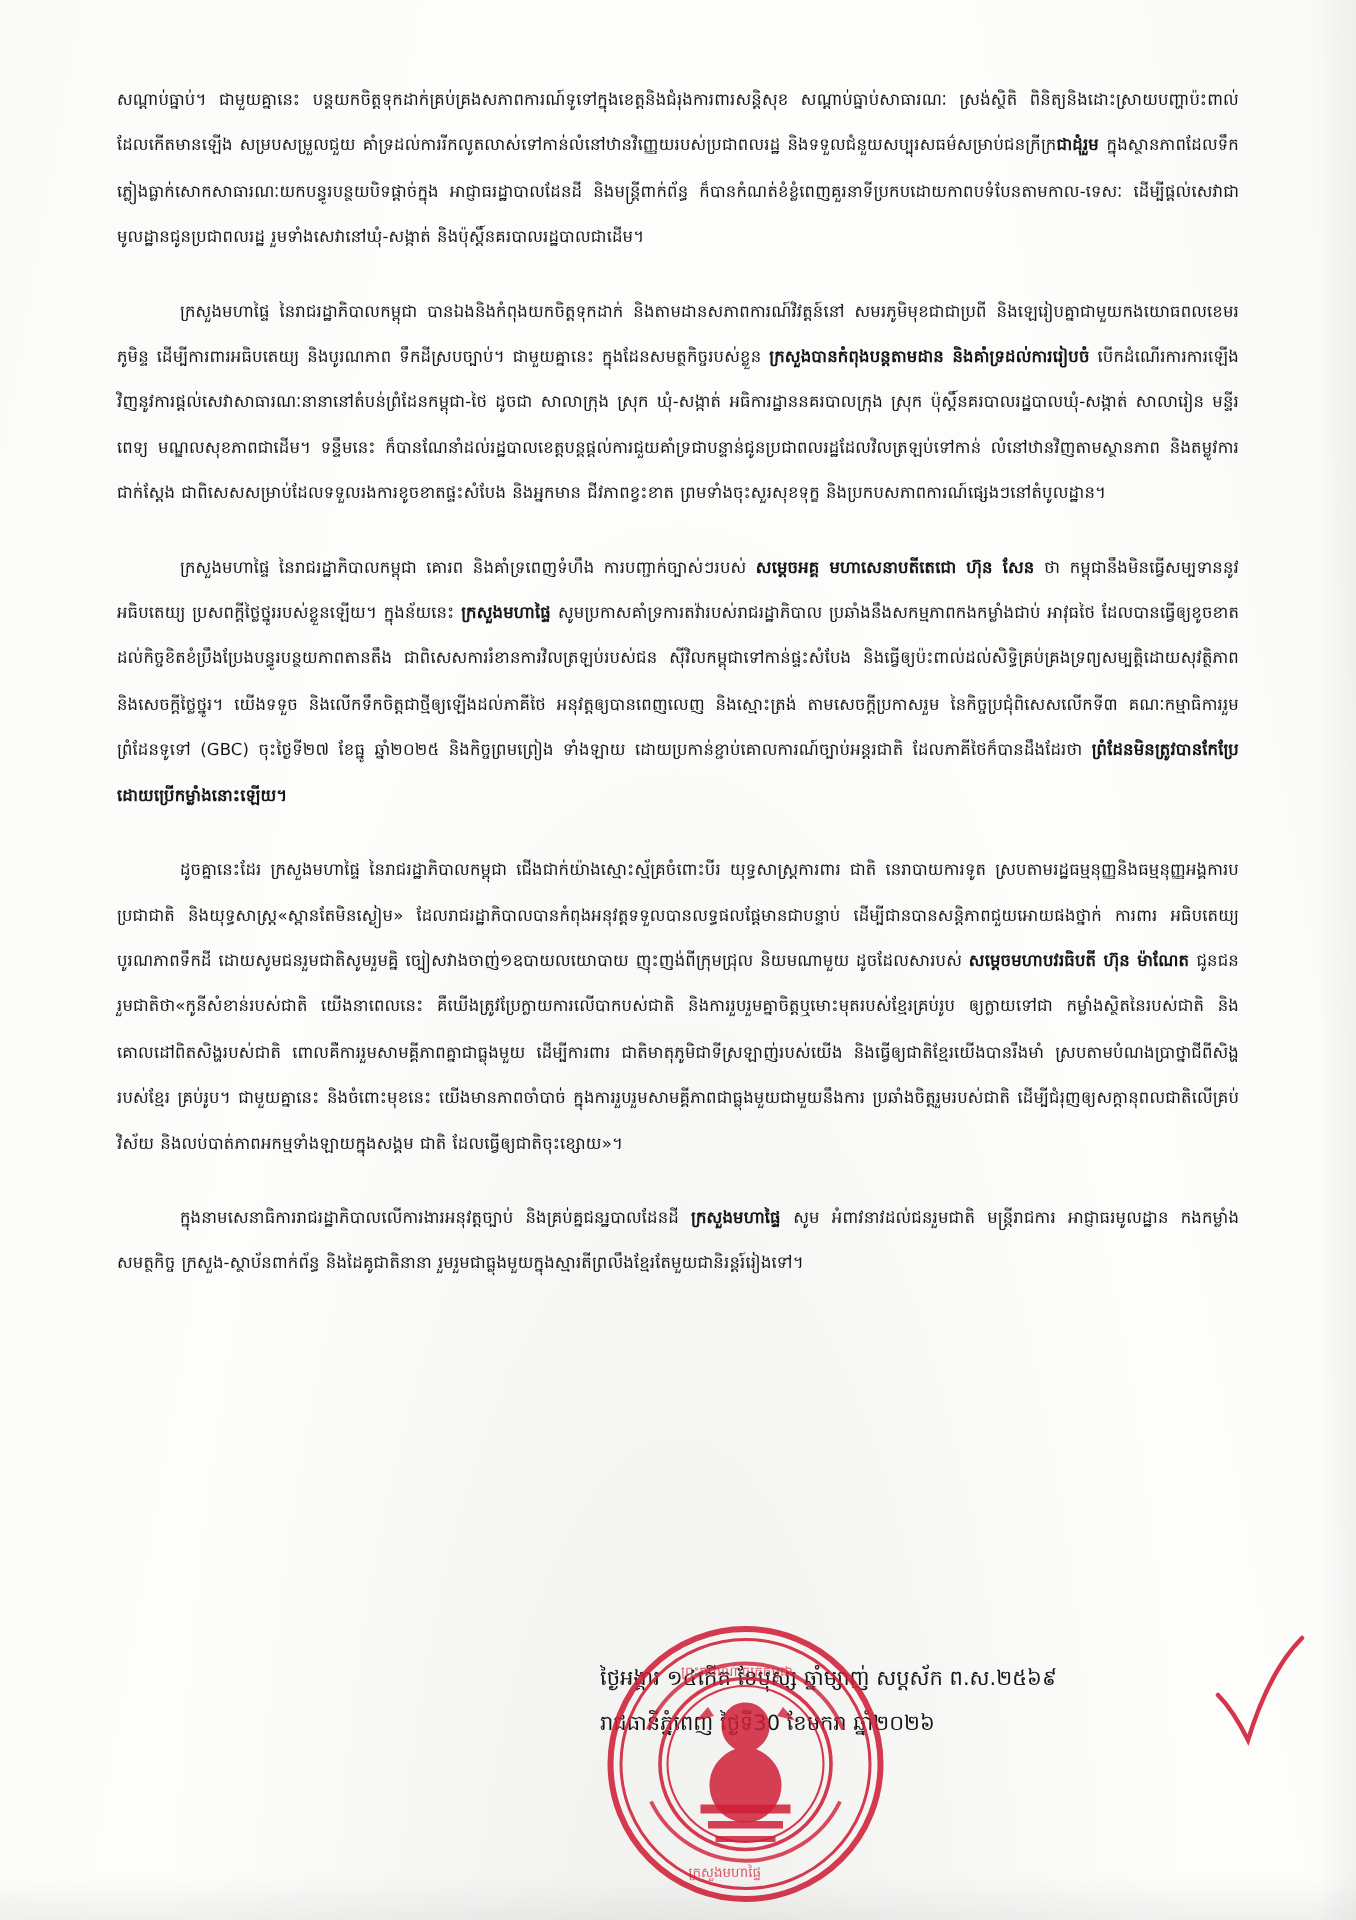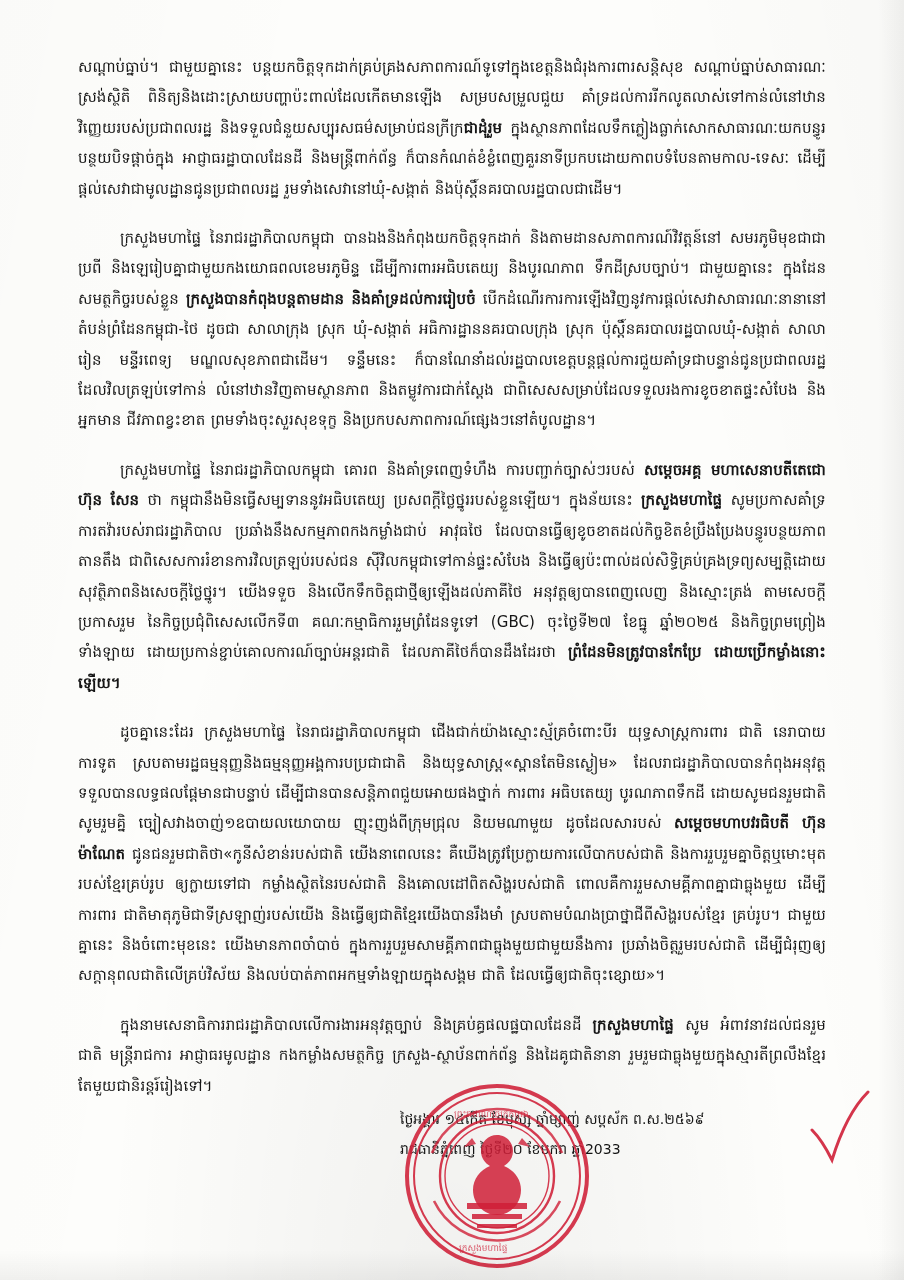--- a/index.html
+++ b/index.html
@@ -28,21 +28,21 @@
     pointer-events: none;
   }
   .doc-body {
     position: absolute;
     left: 78px;
     top: 52px;
     width: 748px;
   }
   p.para {
     margin: 0 0 1px 0;
-    font-size: 15px;
+    font-size: 11px;
     line-height: 30.4px;
     color: #151515;
     text-align: justify;
     text-justify: inter-word;
     letter-spacing: 0.1px;
     word-spacing: 0.5px;
   }
   p.para.indent {
     text-indent: 42px;
     margin-top: 19px;
@@ -103,26 +103,26 @@
 <body>
 
 <div class="page">
   <div class="paper-texture"></div>
 
   <div class="doc-body">
     <p class="para" id="p1"><span>សណ្តាប់ធ្នាប់។ ជាមួយគ្នានេះ បន្តយកចិត្តទុកដាក់គ្រប់គ្រងសភាពការណ៍ទូទៅក្នុងខេត្តនិងជំរុងការពារសន្តិសុខ សណ្តាប់ធ្នាប់សាធារណៈ ស្រង់ស្ថិតិ ពិនិត្យនិងដោះស្រាយបញ្ហាប៉ះពាល់ដែលកើតមានឡើង សម្របសម្រួលជួយ គាំទ្រដល់ការរីកលូតលាស់ទៅកាន់លំនៅឋានវិញ្ញេយរបស់ប្រជាពលរដ្ឋ និងទទួលជំនួយសប្បុរសធម៌សម្រាប់ជនក្រីក្រ</span><b class="bold">ជាដុំរួម </b><span>ក្នុងស្ថានភាពដែលទឹកភ្លៀងធ្លាក់សោកសាធារណៈយកបន្ធូរបន្ថយបិទផ្តាច់ក្នុង អាជ្ញាធរដ្ឋាបាលដែនដី និងមន្ត្រីពាក់ព័ន្ធ ក៏បានកំណត់ខំខ្លំពេញគួរនាទីប្រកបដោយកាពបទំបែនតាមកាល-ទេសៈ ដើម្បីផ្តល់សេវាជាមូលដ្ឋានជូនប្រជាពលរដ្ឋ រួមទាំងសេវានៅឃុំ-សង្កាត់ និងប៉ុស្តិ៍នគរបាលរដ្ឋបាលជាដើម។</span></p>
     <p class="para indent" id="p2"><span>ក្រសួងមហាផ្ទៃ នៃរាជរដ្ឋាភិបាលកម្ពុជា បានឯងនិងកំពុងយកចិត្តទុកដាក់ និងតាមដានសភាពការណ៍វិវត្តន៍នៅ សមរភូមិមុខជាជាប្រពី និងឡេរៀបគ្នាជាមួយកងយោធពលខេមរភូមិន្ទ ដើម្បីការពារអធិបតេយ្យ និងបូរណភាព ទឹកដីស្របច្បាប់។ ជាមួយគ្នានេះ ក្នុងដែនសមត្ថកិច្ចរបស់ខ្លួន </span><b class="bold">ក្រសួងបានកំពុងបន្តតាមដាន និងគាំទ្រដល់ការរៀបចំ</b><span> បើកដំណើរការការឡើងវិញនូវការផ្តល់សេវាសាធារណៈនានានៅតំបន់ព្រំដែនកម្ពុជា-ថៃ ដូចជា សាលាក្រុង ស្រុក ឃុំ-សង្កាត់ អធិការដ្ឋាននគរបាលក្រុង ស្រុក ប៉ុស្តិ៍នគរបាលរដ្ឋបាលឃុំ-សង្កាត់ សាលារៀន មន្ទីរពេទ្យ មណ្ឌលសុខភាពជាដើម។ ទន្ទឹមនេះ ក៏បានណែនាំដល់រដ្ឋបាលខេត្តបន្តផ្តល់ការជួយគាំទ្រជាបន្ទាន់ជូនប្រជាពលរដ្ឋដែលវិលត្រឡប់ទៅកាន់ លំនៅឋានវិញតាមស្ថានភាព និងតម្លូវការជាក់ស្តែង ជាពិសេសសម្រាប់ដែលទទួលរងការខូចខាតផ្ទះសំបែង និងអ្នកមាន ជីវភាពខ្វះខាត ព្រមទាំងចុះសួរសុខទុក្ខ និងប្រកបសភាពការណ៍ផ្សេងៗនៅតំបូលដ្ឋាន។</span></p>
     <p class="para indent" id="p3"><span>ក្រសួងមហាផ្ទៃ នៃរាជរដ្ឋាភិបាលកម្ពុជា គោរព និងគាំទ្រពេញទំហឹង ការបញ្ជាក់ច្បាស់ៗរបស់ </span><b class="bold">សម្តេចអគ្គ មហាសេនាបតីតេជោ ហ៊ុន សែន </b><span>ថា កម្ពុជានឹងមិនធ្វើសម្បទាននូវអធិបតេយ្យ ប្រសពក្តីថ្លៃថ្នូររបស់ខ្លួនឡើយ។ ក្នុងន័យនេះ </span><b class="bold">ក្រសួងមហាផ្ទៃ </b><span>សូមប្រកាសគាំទ្រការតវ៉ារបស់រាជរដ្ឋាភិបាល ប្រឆាំងនឹងសកម្មភាពកងកម្លាំងជាប់ អាវុធថៃ ដែលបានធ្វើឲ្យខូចខាតដល់កិច្ចខិតខំប្រឹងប្រែងបន្ធូរបន្ថយភាពតានតឹង ជាពិសេសការរំខានការវិលត្រឡប់របស់ជន ស៊ីវិលកម្ពុជាទៅកាន់ផ្ទះសំបែង និងធ្វើឲ្យប៉ះពាល់ដល់សិទ្ធិគ្រប់គ្រងទ្រព្យសម្បត្តិដោយសុវត្ថិភាពនិងសេចក្តីថ្លៃថ្នូរ។ យើងទទួច និងលើកទឹកចិត្តជាថ្មីឲ្យឡើងដល់ភាគីថៃ អនុវត្តឲ្យបានពេញលេញ និងស្មោះត្រង់ តាមសេចក្តីប្រកាសរួម នៃកិច្ចប្រជុំពិសេសលើកទី៣ គណៈកម្មាធិការរួមព្រំដែនទូទៅ (GBC) ចុះថ្ងៃទី២៧ ខែធ្នូ ឆ្នាំ២០២៥ និងកិច្ចព្រមព្រៀង ទាំងឡាយ ដោយប្រកាន់ខ្ជាប់គោលការណ៍ច្បាប់អន្តរជាតិ ដែលភាគីថៃក៏បានដឹងដែរថា </span><b class="bold">ព្រំដែនមិនត្រូវបានកែប្រែ ដោយប្រើកម្លាំងនោះឡើយ។</b></p>
     <p class="para indent" id="p4"><span>ដូចគ្នានេះដែរ ក្រសួងមហាផ្ទៃ នៃរាជរដ្ឋាភិបាលកម្ពុជា ជើងជាក់យ៉ាងស្មោះស្ម័គ្រចំពោះបីរ យុទ្ធសាស្ត្រការពារ ជាតិ នេរាបាយការទូត ស្របតាមរដ្ឋធម្មនុញ្ញនិងធម្មនុញ្ញអង្គការបប្រជាជាតិ និងយុទ្ធសាស្ត្រ«ស្ពានតែមិនស្ងៀម» ដែលរាជរដ្ឋាភិបាលបានកំពុងអនុវត្តទទួលបានលទ្ធផលផ្ដែមានជាបន្ទាប់ ដើម្បីជានបានសន្តិភាពជួយអោយផងថ្នាក់ ការពារ អធិបតេយ្យ បូរណភាពទឹកដី ដោយសូមជនរួមជាតិសូមរួមគ្និ ច្បៀសវាងចាញ់១ឧបាយលយោបាយ ញុះញង់ពីក្រុមជ្រុល និយមណាមួយ ដូចដែលសារបស់ </span><b class="bold">សម្តេចមហាបវរធិបតី ហ៊ុន ម៉ាណែត </b><span>ជូនជនរួមជាតិថា«កូនីសំខាន់របស់ជាតិ យើងនាពេលនេះ គឺឃើងត្រូវប្រែក្លាយការលើបាកបស់ជាតិ និងការរួបរួមគ្នាចិត្តឬមោះមុតរបស់ខ្មែរគ្រប់រូប ឲ្យក្លាយទៅជា កម្លាំងស្ថិតនៃរបស់ជាតិ និងគោលដៅពិតសិង្ហរបស់ជាតិ ពោលគឺការរួមសាមគ្គីភាពគ្នាជាធ្លុងមួយ ដើម្បីការពារ ជាតិមាតុភូមិជាទីស្រឡាញ់របស់យើង និងធ្វើឲ្យជាតិខ្មែរយើងបានរឹងមាំ ស្របតាមបំណងប្រាថ្នាជីពីសិង្ហរបស់ខ្មែរ គ្រប់រូប។ ជាមួយគ្នានេះ និងចំពោះមុខនេះ យើងមានភាពចាំបាច់ ក្នុងការរួបរួមសាមគ្គីភាពជាធ្លុងមួយជាមួយនឹងការ ប្រឆាំងចិត្តរួមរបស់ជាតិ ដើម្បីជំរុញឲ្យសក្តានុពលជាតិលើគ្រប់វិស័យ និងលប់បាត់ភាពអកម្មទាំងឡាយក្នុងសង្គម ជាតិ ដែលធ្វើឲ្យជាតិចុះខ្សោយ»។</span></p>
-    <p class="para indent" id="p5"><span>ក្នុងនាមសេនាធិការរាជរដ្ឋាភិបាលលើការងារអនុវត្តច្បាប់ និងគ្រប់គ្ធផលផ្ឋបាលដែនដី </span><b class="bold">ក្រសួងមហាផ្ទៃ </b><span>សូម អំពាវនាវដល់ជនរួមជាតិ មន្ត្រីរាជការ អាជ្ញាធរមូលដ្ឋាន កងកម្លាំងសមត្ថកិច្ច ក្រសួង-ស្ថាប័នពាក់ព័ន្ធ និងដៃគូជាតិនានា រួមរួមជាធ្លុងមួយក្នុងស្មារតីព្រលឹងខ្មែរតែមួយជានិរន្តរ៍រៀងទៅ។</span></p>
+    <p class="para indent" id="p5"><span>ក្នុងនាមសេនាធិការរាជរដ្ឋាភិបាលលើការងារអនុវត្តច្បាប់ និងគ្រប់គ្នជនរ្ឋបាលដែនដី </span><b class="bold">ក្រសួងមហាផ្ទៃ </b><span>សូម អំពាវនាវដល់ជនរួមជាតិ មន្ត្រីរាជការ អាជ្ញាធរមូលដ្ឋាន កងកម្លាំងសមត្ថកិច្ច ក្រសួង-ស្ថាប័នពាក់ព័ន្ធ និងដៃគូជាតិនានា រួមរួមជាធ្លុងមួយក្នុងស្មារតីព្រលឹងខ្មែរតែមួយជានិរន្តរ៍រៀងទៅ។</span></p>
   </div>
 
   <div class="signature-block">
     <div class="line">ថ្ងៃអង្គារ ១៤កើត ខែបុស្ស ឆ្នាំម្សាញ់ សប្តស័ក ព.ស.២៥៦៩</div>
-    <div class="line">រាជធានីភ្នំពេញ ថ្ងៃទី២០ ខែមករា ឆ្នាំ2033</div>
+    <div class="line">រាជធានីភ្នំពេញ ថ្ងៃទី30 ខែមករា ឆ្នាំ២០២៦</div>
   </div>
 
   <div class="stamp">
     <svg width="186" height="186" viewBox="0 0 186 186" xmlns="http://www.w3.org/2000/svg">
       <g fill="none" stroke="#cf1f37" stroke-opacity="0.88">
         <circle cx="93" cy="93" r="90" stroke-width="4"></circle>
         <circle cx="93" cy="93" r="83" stroke-width="2"></circle>
         <circle cx="93" cy="93" r="57" stroke-width="2.4"></circle>
         <circle cx="93" cy="93" r="52" stroke-width="1.4"></circle>
       </g>

